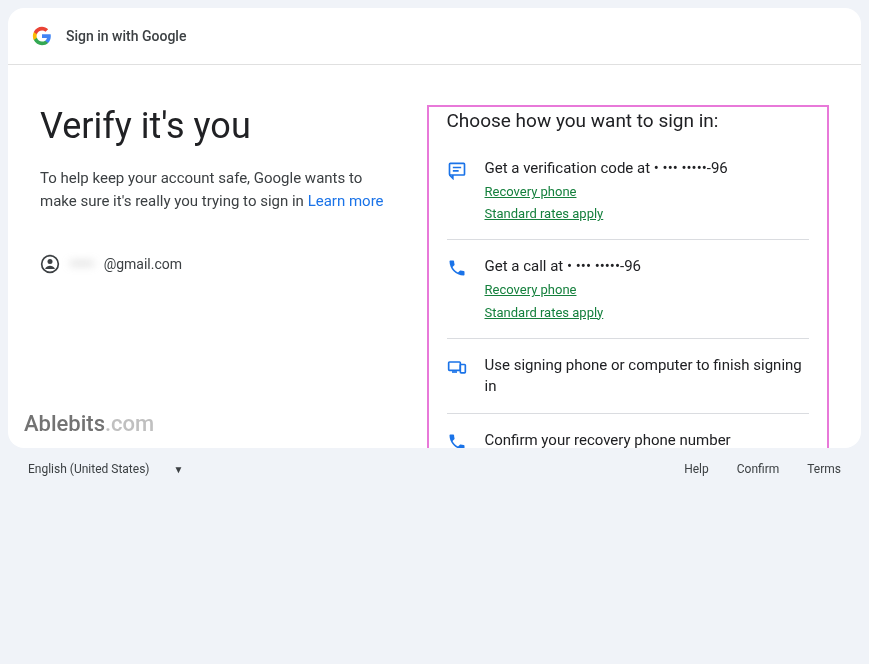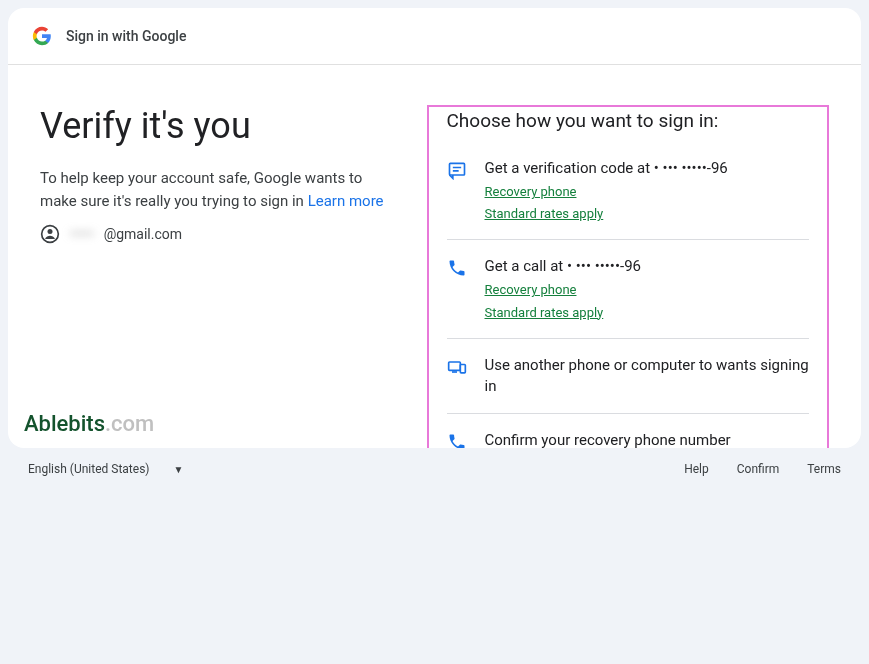--- a/index.html
+++ b/index.html
@@ -49,21 +49,21 @@
     .page-title {
       font-size: 36px;
       font-weight: 400;
       color: #202124;
       margin-bottom: 20px;
     }
     .description {
       font-size: 15px;
       color: #3c4043;
       line-height: 1.5;
-      margin-bottom: 12px;
+      margin-bottom: 42px;
     }
     .learn-more {
       color: #1a73e8;
       text-decoration: none;
     }
     .account {
       display: inline-flex;
       align-items: center;
       gap: 10px;
     }
@@ -123,21 +123,21 @@
       text-decoration: underline;
     }
     .watermark {
       position: absolute;
       bottom: 12px;
       left: 16px;
       font-size: 22px;
       font-weight: 500;
     }
     .watermark-able {
-      color: #14532d;
+      color: #737373;
     }
     .watermark-com {
       color: #c0c0c0;
     }
     .footer {
       display: flex;
       justify-content: space-between;
       align-items: center;
       padding: 14px 20px 0 20px;
     }
@@ -222,21 +222,21 @@
         </div>
       </div>
 
       <div class="option">
         <svg class="option-icon" viewBox="0 0 24 24" fill="none" stroke="#1a73e8" stroke-width="2">
           <rect x="2" y="6" width="14" height="10" rx="1"></rect>
           <line x1="6" y1="18" x2="12" y2="18"></line>
           <rect x="16" y="9" width="6" height="10" rx="1" fill="#fff"></rect>
         </svg>
         <div class="option-text">
-          <div class="option-title">Use another phone or computer to wants signing in</div>
+          <div class="option-title">Use signing phone or computer to finish signing in</div>
         </div>
       </div>
 
       <div class="option">
         <svg class="option-icon" viewBox="0 0 24 24" fill="#1a73e8">
           <path d="M6.62 10.79c1.44 2.83 3.76 5.14 6.59 6.59l2.2-2.2c.27-.27.67-.36 1.02-.24 1.12.37 2.33.57 3.57.57.55 0 1 .45 1 1V20c0 .55-.45 1-1 1-9.39 0-17-7.61-17-17 0-.55.45-1 1-1h3.5c.55 0 1 .45 1 1 0 1.25.2 2.45.57 3.57.11.35.03.74-.25 1.02l-2.2 2.2z"></path>
         </svg>
         <div class="option-text">
           <div class="option-title">Confirm your recovery phone number</div>
         </div>

